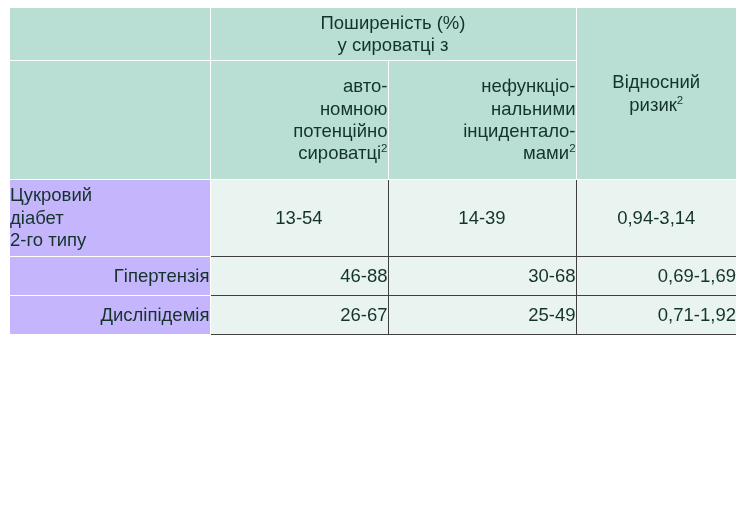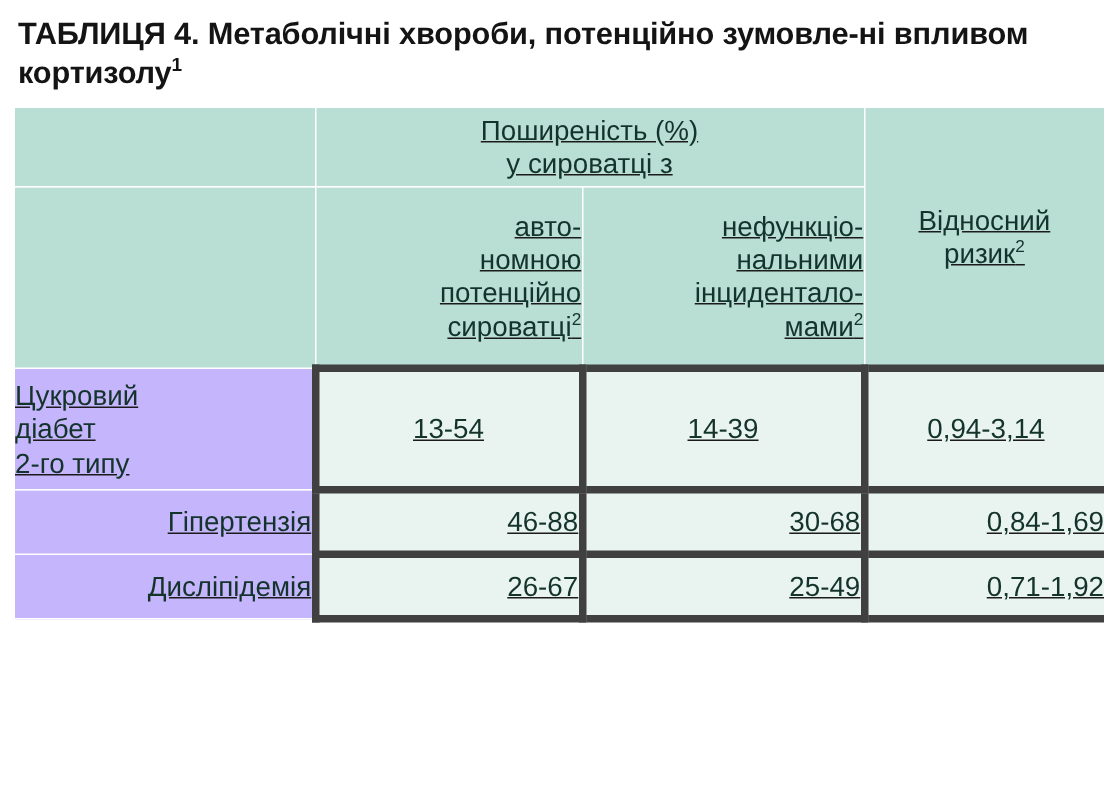--- a/index.html
+++ b/index.html
@@ -31,21 +31,20 @@
   }
   .title sup {
     font-size: 0.62em;
     vertical-align: super;
     line-height: 0;
   }
   table.tbl {
     border-collapse: collapse;
     width: 726px;
     table-layout: fixed;
-    text-decoration: underline;
   }
   table.tbl td, table.tbl th {
     padding: 0;
     margin: 0;
   }
   .hd {
     background: #b9ded3;
     text-align: center;
     vertical-align: middle;
     font-size: 18.5px;
@@ -90,21 +89,21 @@
     vertical-align: middle;
     border: 1px solid #ffffff;
     border-left: none;
   }
   .row-val {
     background: #e9f4f0;
     font-size: 18.5px;
     color: #14332b;
     text-align: center;
     vertical-align: middle;
-    border: 5px solid #404040;
+    border: 1px solid #404040;
   }
   .row-val.last-col {
     border-right: none;
   }
   tr.r1 td { height: 76px; }
   tr.r2 td, tr.r3 td { height: 38px; text-align: right; }
   .notes {
     margin: 13px 2px 0 4px;
     font-size: 16.5px;
     font-style: italic;
@@ -119,23 +118,20 @@
   }
   .notes .lead {
     font-style: italic;
   }
 </style>
 </head>
 <body>
 
 <div class="page">
 
-  <div class="title">
-    <span>ТАБЛИЦЯ 4.</span><span> Метаболічні хвороби, потенційно зумовле-ні впливом кортизолу</span><sup>1</sup>
-  </div>
 
   <table class="tbl">
     <colgroup>
       <col style="width:200px">
       <col style="width:178px">
       <col style="width:188px">
       <col style="width:160px">
     </colgroup>
     <tbody>
       <tr>
@@ -173,21 +169,21 @@
         </td>
         <td class="row-val">13-54</td>
         <td class="row-val">14-39</td>
         <td class="row-val last-col">0,94-3,14</td>
       </tr>
 
       <tr class="r2">
         <td class="row-label">Гіпертензія</td>
         <td class="row-val">46-88</td>
         <td class="row-val">30-68</td>
-        <td class="row-val last-col">0,84-1,69</td>
+        <td class="row-val last-col">0,69-1,69</td>
       </tr>
 
       <tr class="r3">
         <td class="row-label">Дисліпідемія</td>
         <td class="row-val">26-67</td>
         <td class="row-val">25-49</td>
         <td class="row-val last-col">0,71-1,92</td>
       </tr>
     </tbody>
   </table>

